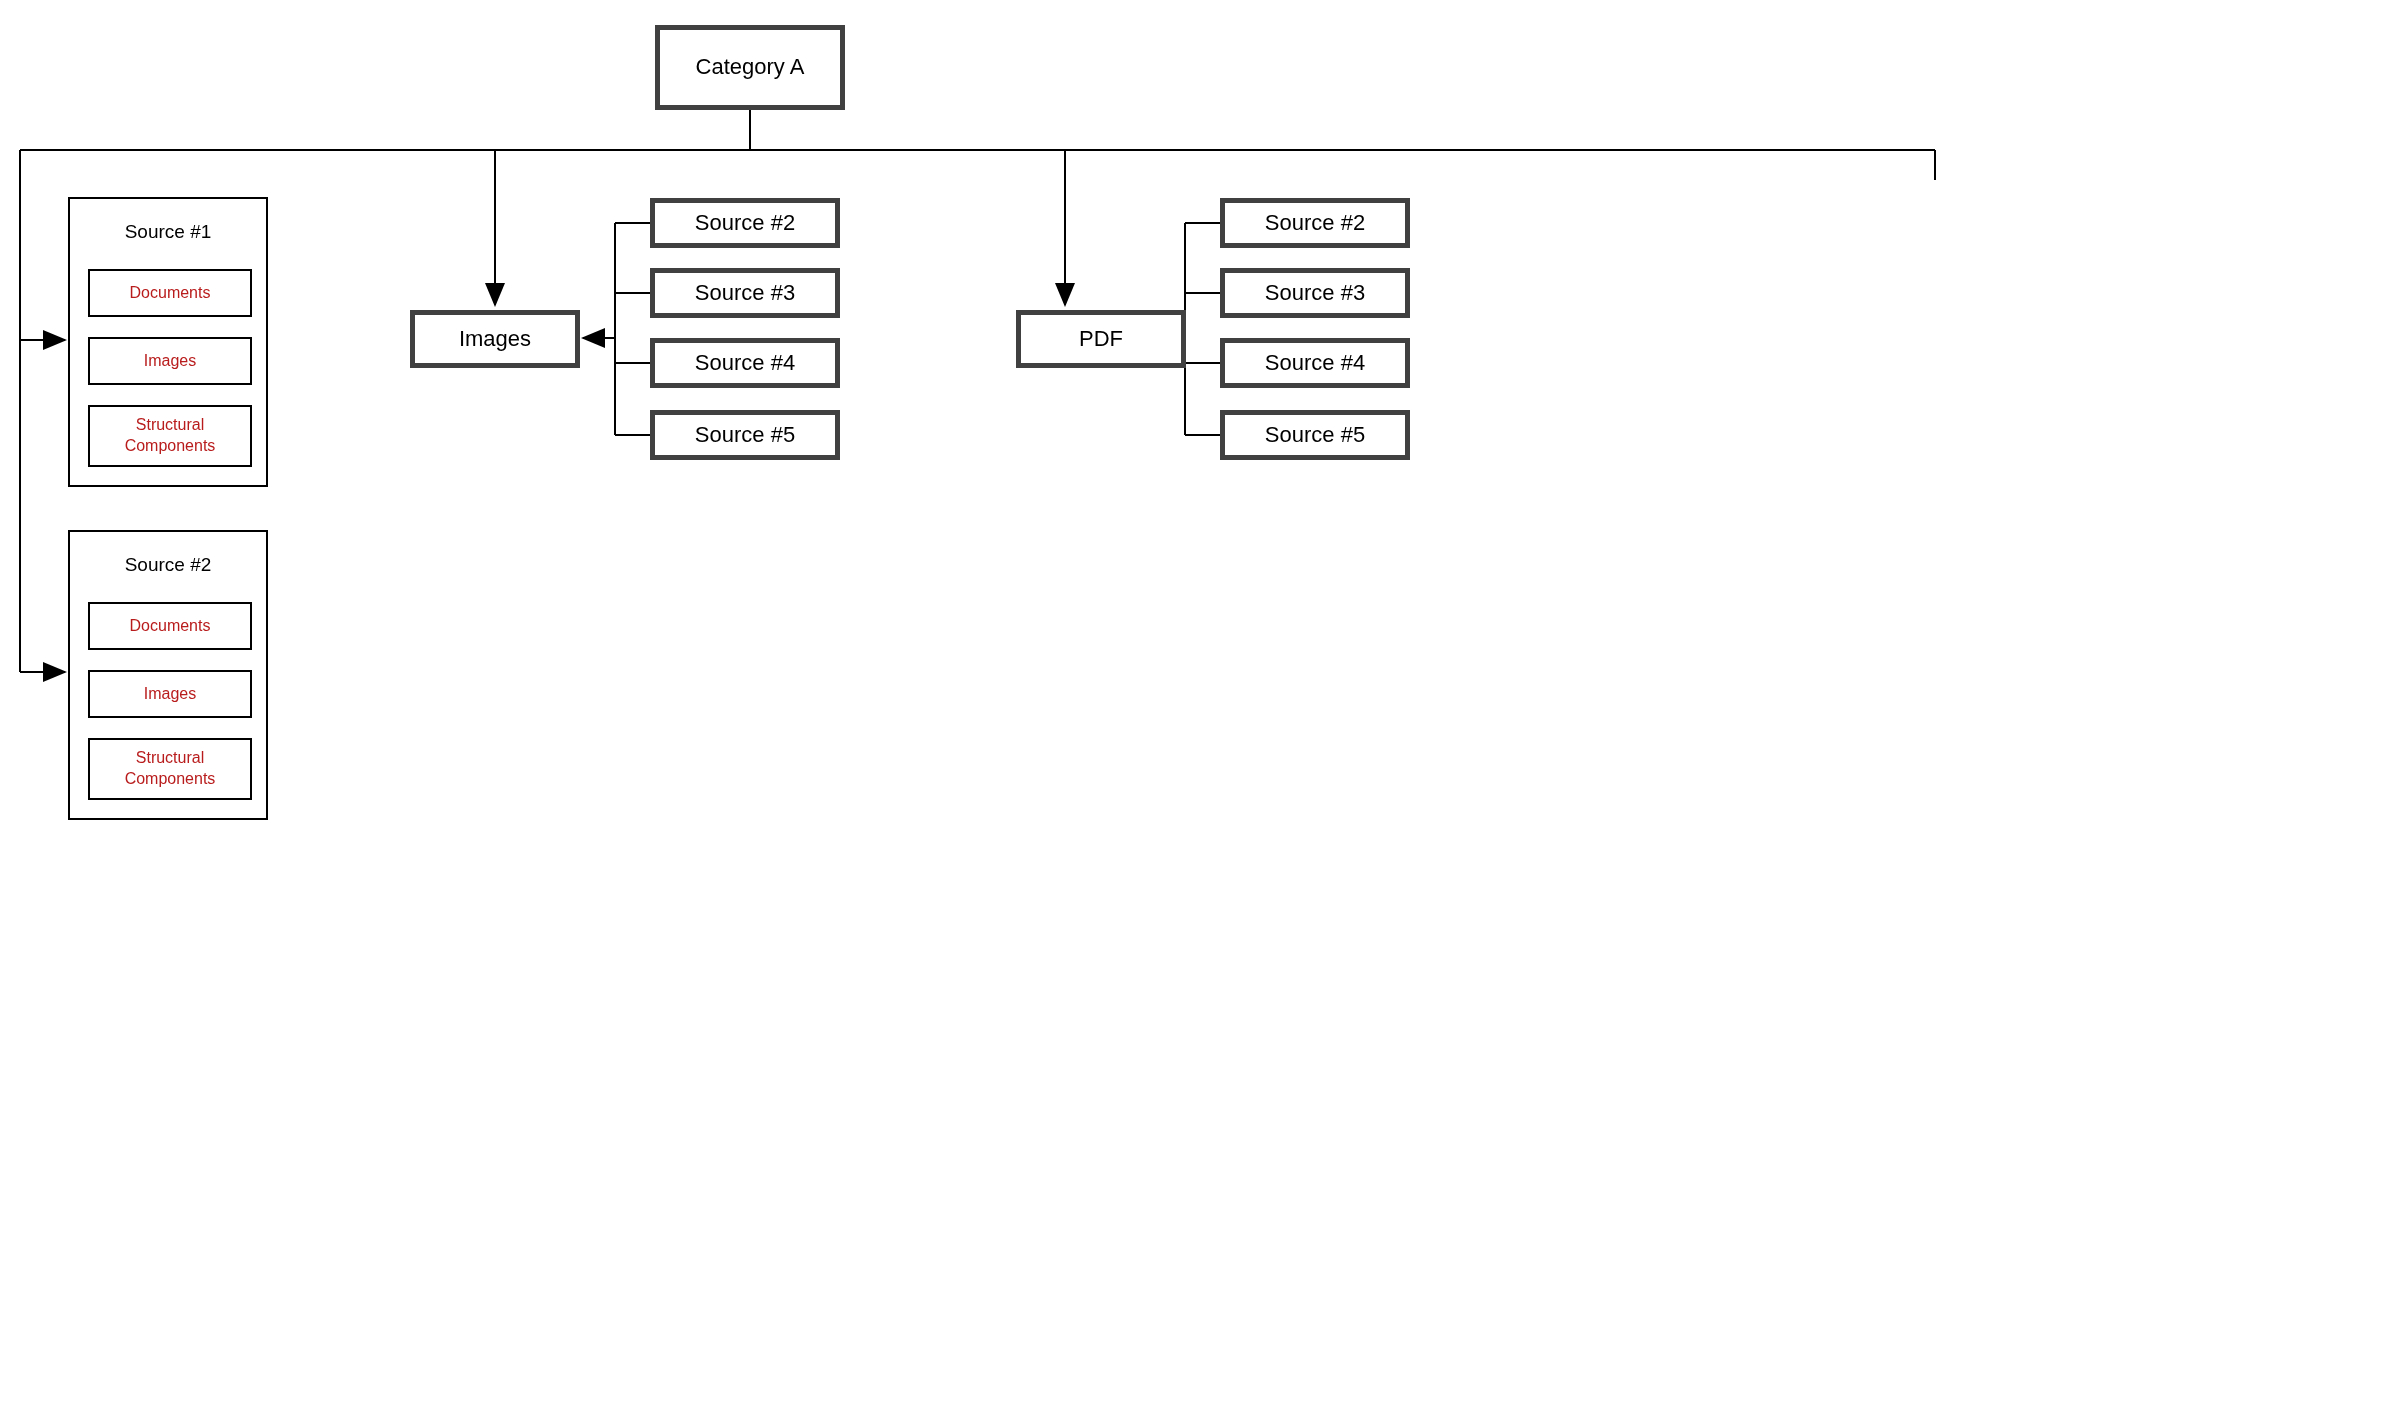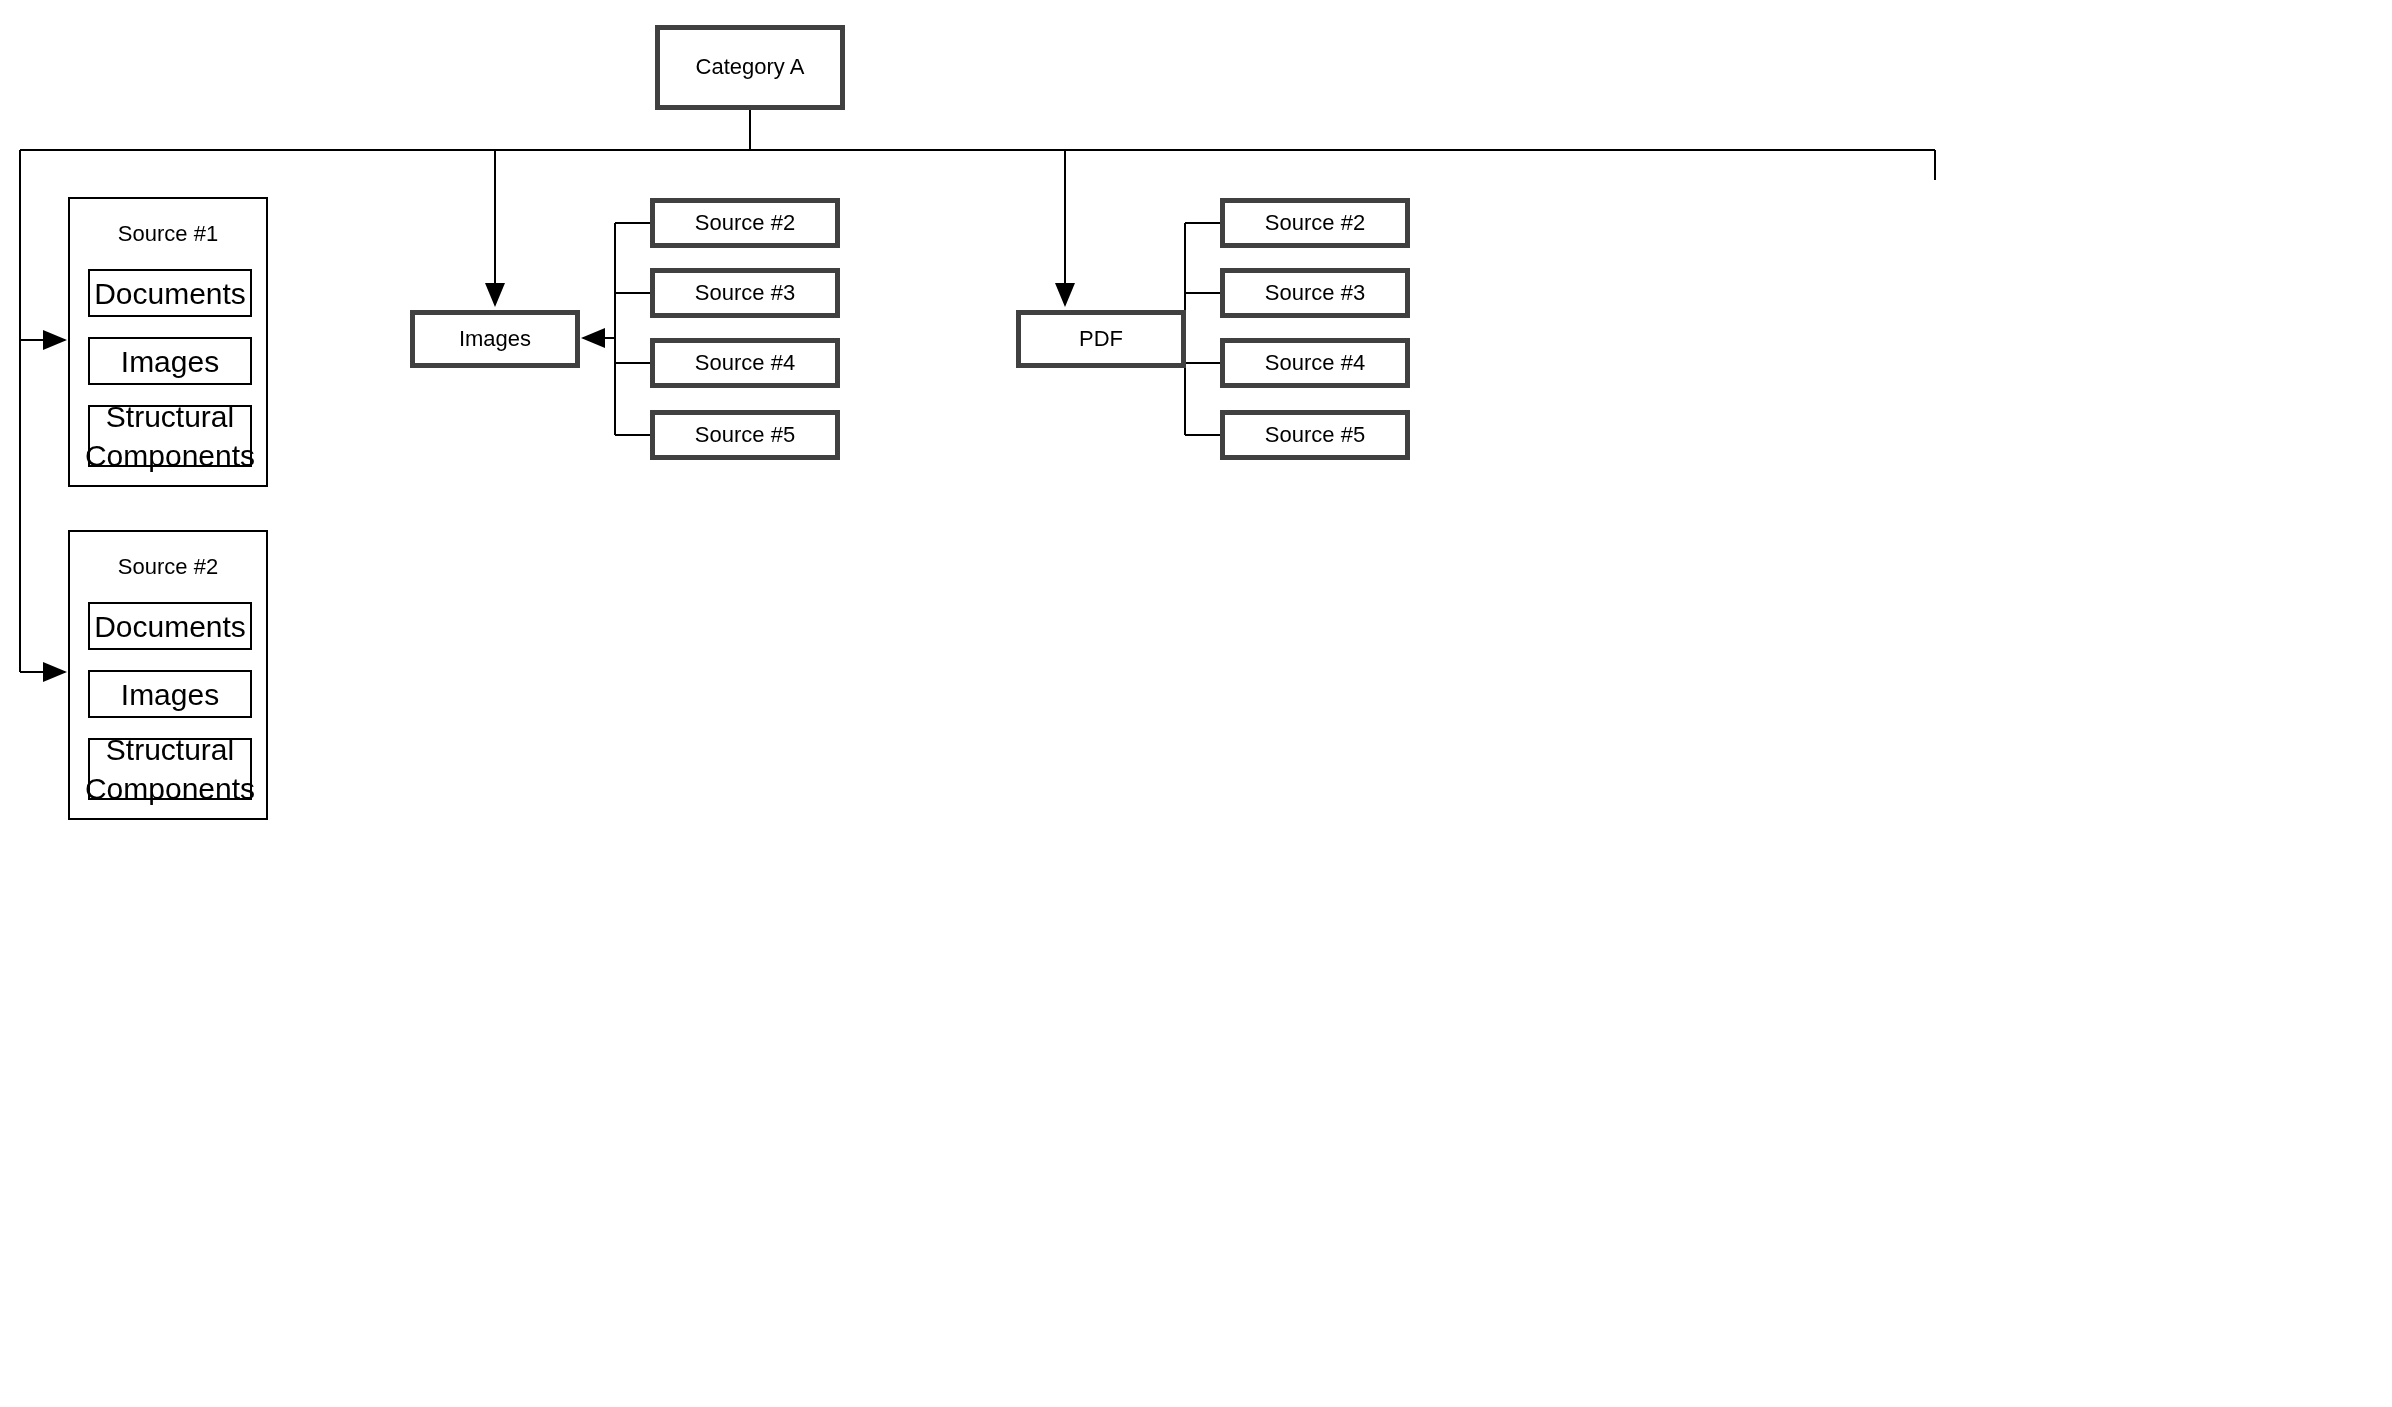--- a/index.html
+++ b/index.html
@@ -22,34 +22,34 @@
       text-align: center;
       line-height: 1.3;
     }
     .container-box {
       position: absolute;
       border: 2px solid #000;
       background: #fff;
     }
     .container-title {
       position: absolute;
-      font-size: 22px;
+      font-size: 19px;
       color: #000;
       text-align: center;
       width: 100%;
     }
     .inner-box {
       position: absolute;
       border: 2px solid #000;
       background: #fff;
       display: flex;
       align-items: center;
       justify-content: center;
-      font-size: 30px;
-      color: #000000;
+      font-size: 16px;
+      color: #b91c1c;
       text-align: center;
       line-height: 1.3;
     }
     svg.connectors {
       position: absolute;
       top: 0;
       left: 0;
       width: 2392px;
       height: 1407px;
       pointer-events: none;

